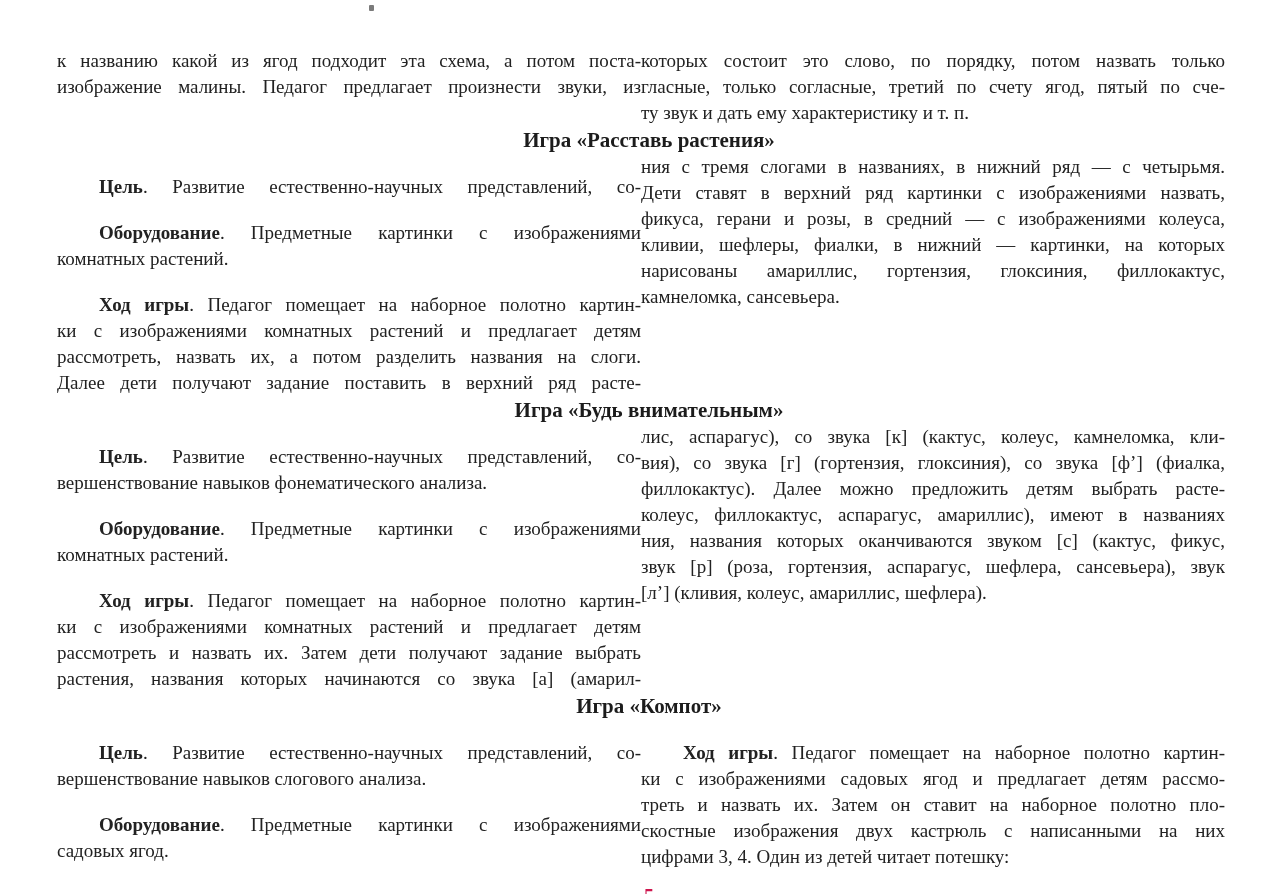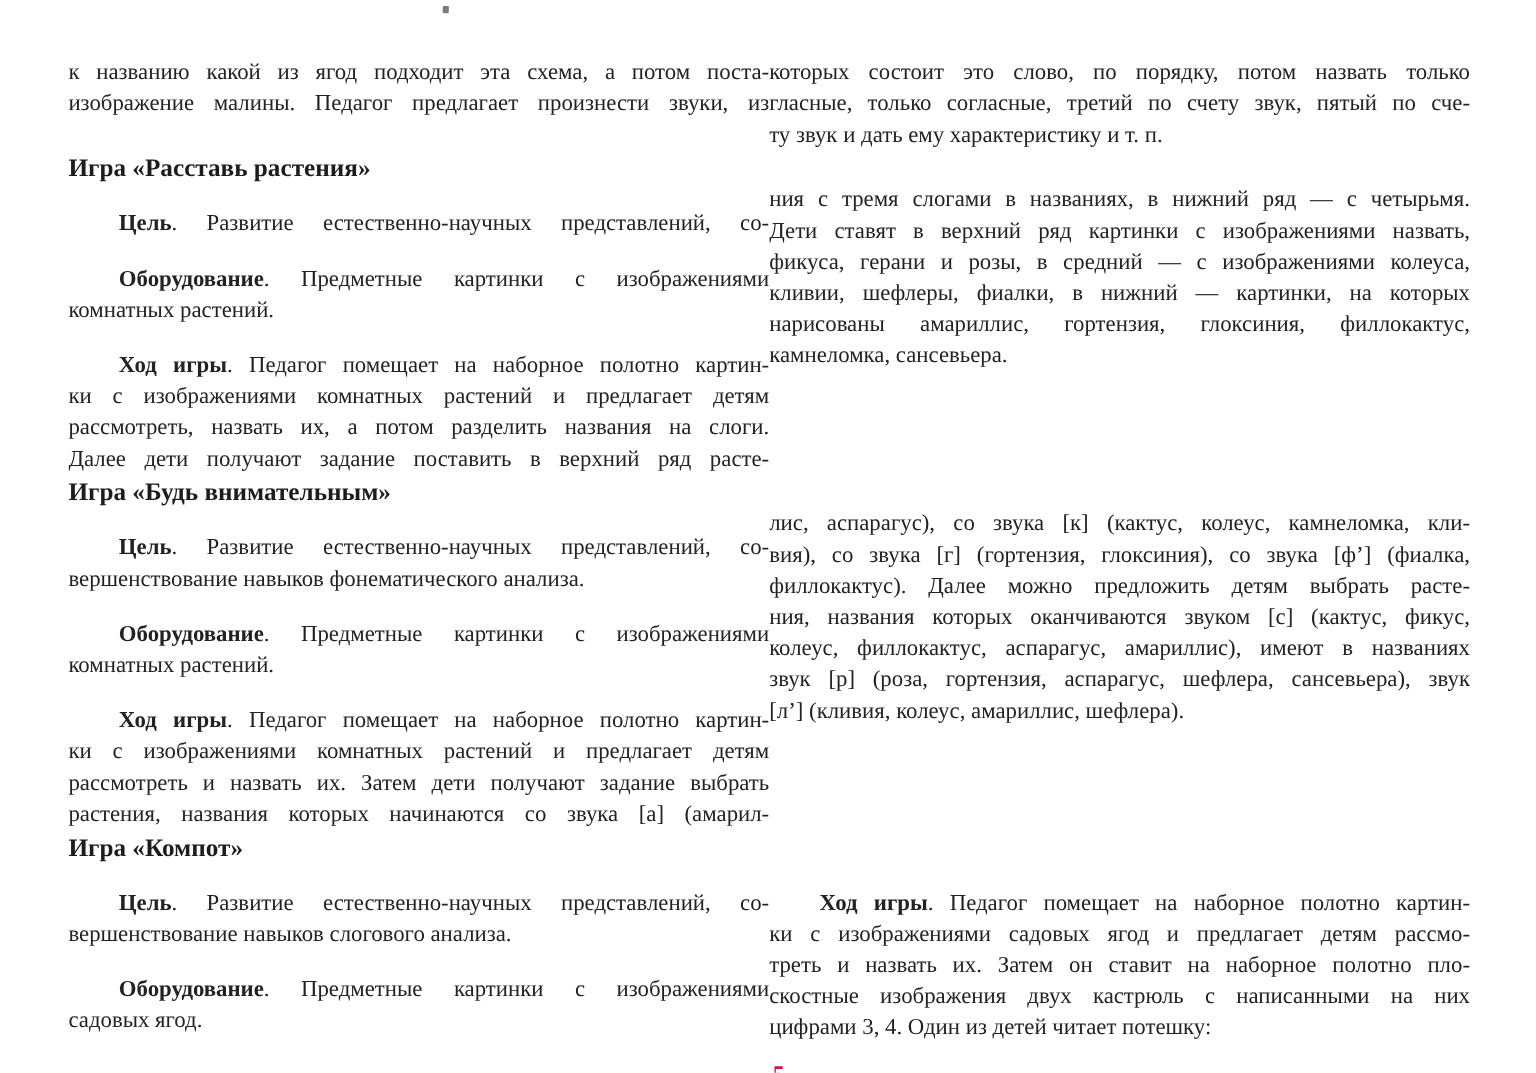--- a/index.html
+++ b/index.html
@@ -8,21 +8,21 @@
     font-family:"Liberation Serif","DejaVu Serif",serif;color:#222222;
   }
   .page{position:relative;width:1280px;height:894px;}
   .content{position:absolute;left:57px;top:48px;width:1184px;}
   .cols{display:flex;gap:0;}
   .col{width:584px;font-size:19px;line-height:26px;}
   .line{text-align:justify;text-align-last:justify;height:26px;overflow:hidden;}
   .line.last{text-align-last:left;}
   .line.indent{padding-left:42px;margin-top:20px;}
   h2.section-title{
-    margin:0;text-align:left;font-size:21px;line-height:28px;font-weight:bold;color:#1c1c1c;
+    margin:0;text-align:center;font-size:21px;line-height:28px;font-weight:bold;color:#1c1c1c;
   }
   .h1{margin-top:36px;margin-bottom:8px;}
   .h2{margin-top:12px;margin-bottom:4px;}
   .h3{margin-top:14px;margin-bottom:6px;}
   footer{
     margin-top:16px;display:flex;align-items:center;justify-content:center;gap:26px;
   }
   .rule{display:inline-block;width:54px;height:0;border-top:2.5px dotted #3a3a3a;opacity:.75;}
   .pagenum{color:#ce164e;font-weight:bold;font-size:20px;line-height:20px;}
   .watermark{
@@ -46,21 +46,21 @@
 
   <div class="content">
 
     <section class="cols">
       <div class="col">
           <div class="line">к названию какой из ягод подходит эта схема, а потом поста-</div>
           <div class="line">изображение малины. Педагог предлагает произнести звуки, из</div>
         </div>
       <div class="col">
           <div class="line">которых состоит это слово, по порядку, потом назвать только</div>
-          <div class="line">гласные, только согласные, третий по счету звук, пятый по сче-</div>
+          <div class="line">гласные, только согласные, третий по счету ягод, пятый по сче-</div>
           <div class="line last">ту звук и дать ему характеристику и т. п.</div>
         </div>
     </section>
 
     <h2 class="section-title h1">Игра «Расставь растения»</h2>
     <section class="cols">
       <div class="col">
           <div class="line indent"><b>Цель</b>. Развитие естественно-научных представлений, со-</div>
           <div class="line indent"><b>Оборудование</b>. Предметные картинки с изображениями</div>
           <div class="line last">комнатных растений.</div>
@@ -88,22 +88,22 @@
           <div class="line last">комнатных растений.</div>
           <div class="line indent"><b>Ход игры</b>. Педагог помещает на наборное полотно картин-</div>
           <div class="line">ки с изображениями комнатных растений и предлагает детям</div>
           <div class="line">рассмотреть и назвать их. Затем дети получают задание выбрать</div>
           <div class="line">растения, названия которых начинаются со звука [а] (амарил-</div>
         </div>
       <div class="col">
           <div class="line">лис, аспарагус), со звука [к] (кактус, колеус, камнеломка, кли-</div>
           <div class="line">вия), со звука [г] (гортензия, глоксиния), со звука [ф’] (фиалка,</div>
           <div class="line">филлокактус). Далее можно предложить детям выбрать расте-</div>
+          <div class="line">колеус, филлокактус, аспарагус, амариллис), имеют в названиях</div>
           <div class="line">ния, названия которых оканчиваются звуком [с] (кактус, фикус,</div>
-          <div class="line">колеус, филлокактус, аспарагус, амариллис), имеют в названиях</div>
           <div class="line">звук [р] (роза, гортензия, аспарагус, шефлера, сансевьера), звук</div>
           <div class="line last">[л’] (кливия, колеус, амариллис, шефлера).</div>
         </div>
     </section>
 
     <h2 class="section-title h3">Игра «Компот»</h2>
     <section class="cols">
       <div class="col">
           <div class="line indent"><b>Цель</b>. Развитие естественно-научных представлений, со-</div>
           <div class="line last">вершенствование навыков слогового анализа.</div>

